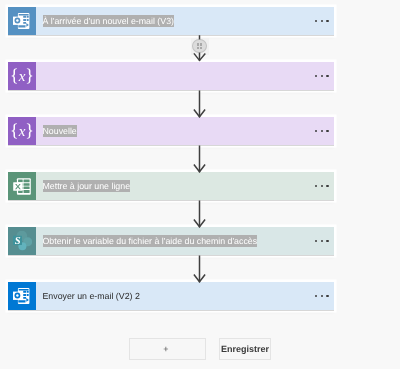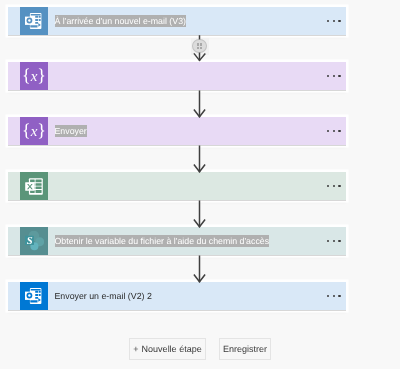--- a/index.html
+++ b/index.html
@@ -2,21 +2,21 @@
 <html><head>
 <meta charset="utf-8">
 <style>
   html,body{margin:0;padding:0;}
   body{width:400px;height:369px;background:#f8f8f8;
        font-family:"Liberation Sans",sans-serif;overflow:hidden;
        -webkit-font-smoothing:antialiased;text-rendering:geometricPrecision;}
   .canvas{position:relative;width:400px;height:369px;}
 
   .card{position:absolute;left:8px;z-index:1;width:326px;height:28px;display:flex;align-items:stretch;
-        box-shadow:0 1px 0 rgba(150,150,150,0.38), 0 0 0 2.6px #ffffff, 0 2.5px 3px rgba(0,0,0,0.05);padding-left:12px;}
+        box-shadow:0 1px 0 rgba(150,150,150,0.38), 0 0 0 2.6px #ffffff, 0 2.5px 3px rgba(0,0,0,0.05);}
   .icon-box{width:27.5px;flex:0 0 27.5px;display:flex;align-items:center;justify-content:center;}
   .icon-box svg{display:block;}
   .card-body{flex:1;display:flex;align-items:center;position:relative;min-width:0;}
   .card-title{font-size:8.8px;line-height:12px;margin-left:7px;white-space:nowrap;color:#2b2b2b;}
   .card-title.sel{background:#b0b0b0;color:#ffffff;}
   .dots{position:absolute;right:5.5px;top:13.2px;display:flex;gap:3.4px;}
   .dots i{display:block;width:2.2px;height:2.2px;border-radius:50%;background:#3b3b3b;}
 
   .arrow{position:absolute;left:0;width:400px;height:29px;z-index:2;}
   .hnode{position:absolute;left:192.3px;top:39.1px;width:14.8px;height:14.2px;border-radius:50%;
@@ -24,21 +24,21 @@
          display:grid;grid-template-columns:repeat(2,2.1px);grid-template-rows:repeat(2,2.4px);
          gap:1.3px 1.1px;align-content:center;justify-content:center;z-index:4;}
   .hnode b{display:block;width:2.1px;height:2.4px;background:#a9a9a9;}
   .hnode-bg{position:absolute;left:190.5px;top:38px;width:18.5px;height:16.5px;background:#f1f1f1;z-index:3;}
 
   .footer{position:absolute;left:0;top:338px;width:400px;display:flex;justify-content:center;gap:13px;}
   .btn{height:22px;box-sizing:border-box;border:1px solid #e4e4e4;background:#f7f7f7;
        font-size:9px;color:#3a3a3a;display:flex;align-items:center;justify-content:center;
        white-space:nowrap;font-family:"Liberation Sans",sans-serif;cursor:pointer;}
   .btn.new{width:77px;}
-  .btn.save{width:52px;}
+  .btn.save{width:52px;font-weight:bold;}
   .plus{color:#4c4c4c;margin-right:3px;font-size:9px;line-height:1;position:relative;top:0.5px;}
 </style>
 </head>
 <body>
 
 <div class="canvas">
 
   <svg class="arrow" style="top:34px;height:29px;z-index:5;" viewBox="0 0 400 29">
     <path d="M199.5 1.2 L199.5 5.4" stroke="#3f3f3f" stroke-width="1.5" fill="none"></path>
     <path d="M199.5 18.6 L199.5 26.8" stroke="#3f3f3f" stroke-width="1.5" fill="none"></path>
@@ -113,21 +113,21 @@
     </div>
   </div>
 
   <div class="card" style="top: 117px; background-color: rgb(232, 218, 245);">
     <div class="icon-box" style="background-color: rgb(144, 96, 196); color: rgb(144, 96, 196);">
       <svg width="24" height="22" viewBox="0 0 24 22">
           <text x="12" y="15.6" text-anchor="middle" font-family="'Liberation Serif',serif" font-size="18" fill="#ffffff">{<tspan font-style="italic" font-size="15">x</tspan>}</text>
         </svg>
     </div>
     <div class="card-body">
-      <span class="card-title sel">Envoyer</span>
+      <span class="card-title sel">Nouvelle</span>
       <span class="dots">
           <i></i>
           <i></i>
           <i></i>
         </span>
     </div>
   </div>
 
   <div class="card" style="top: 172px; background-color: rgb(220, 232, 226);">
     <div class="icon-box" style="background-color: rgb(91, 149, 121); color: rgb(91, 149, 121);">
@@ -141,20 +141,21 @@
           <rect x="5.1" y="8.6" width="4.6" height="2.5" rx="0.3"></rect>
           <rect x="10.5" y="8.6" width="6.1" height="2.5" rx="0.3"></rect>
           <rect x="5.1" y="12.0" width="4.6" height="2.9" rx="0.3"></rect>
           <rect x="10.5" y="12.0" width="6.1" height="2.9" rx="0.3"></rect>
         </g>
         <rect x="0.2" y="4.2" width="9.4" height="8.6" rx="0.5" fill="#ffffff"></rect>
         <path d="M2.1 6.0 L3.45 6.0 L4.9 8.0 L6.35 6.0 L7.7 6.0 L5.6 8.55 L7.8 11.3 L6.4 11.3 L4.9 9.2 L3.4 11.3 L2.0 11.3 L4.2 8.55 Z" fill="currentColor"></path>
       </svg>
     </div>
     <div class="card-body">
+      <span class="card-title sel">Mettre à jour une ligne</span>
       <span class="dots">
           <i></i>
           <i></i>
           <i></i>
         </span>
     </div>
   </div>
 
   <div class="card" style="top: 227px; background-color: rgb(217, 231, 231);">
     <div class="icon-box" style="background-color: rgb(86, 142, 145); color: rgb(86, 142, 145);">
@@ -201,20 +202,19 @@
           <i></i>
           <i></i>
           <i></i>
         </span>
     </div>
   </div>
 
   <div class="footer">
     <div class="btn new">
       <span class="plus">+</span>
-      <span>Nouvelle étape</span>
     </div>
     <div class="btn save">
       <span>Enregistrer</span>
     </div>
   </div>
 
 </div>
 
 </body></html>

